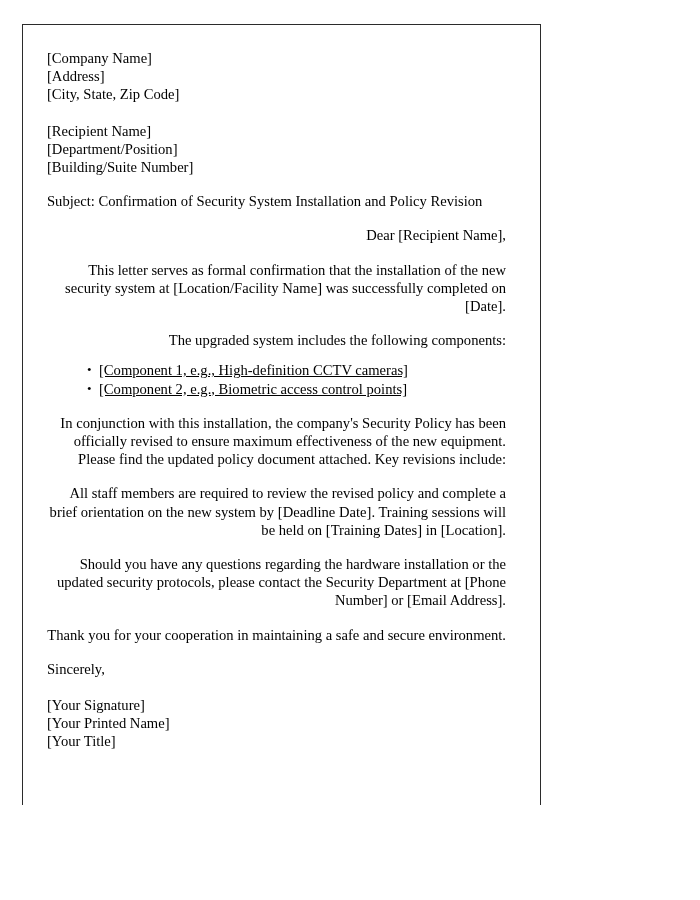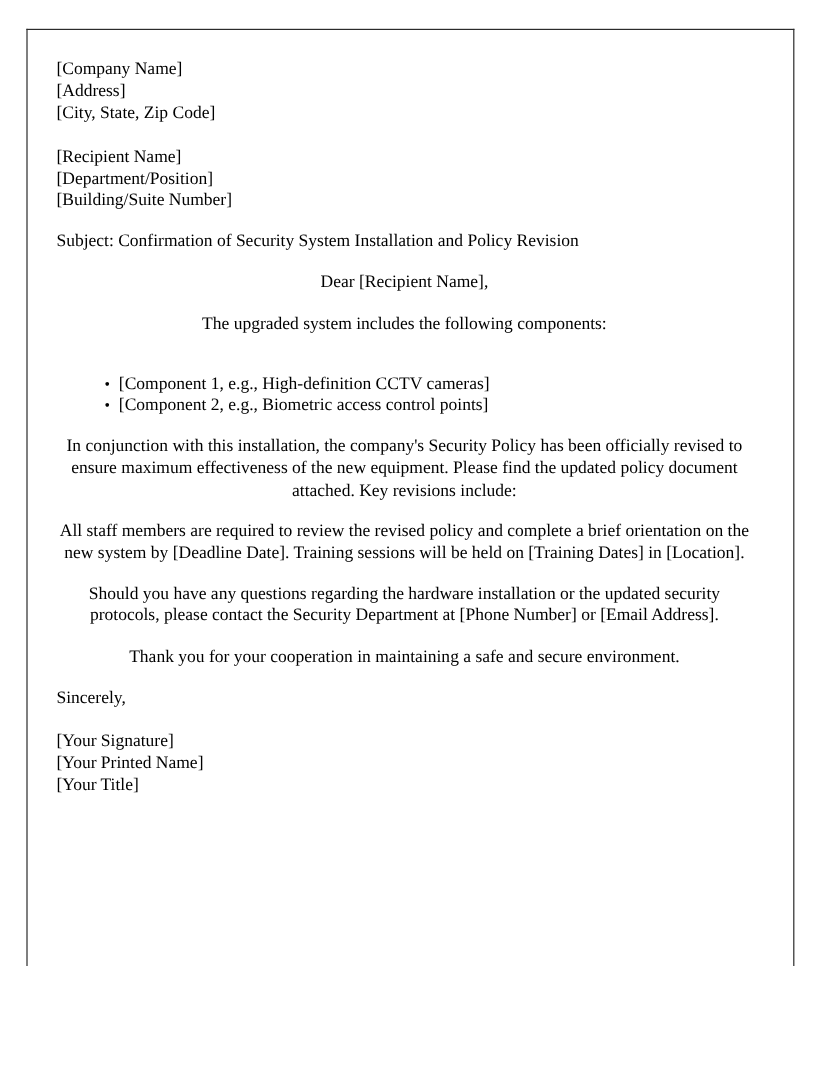--- a/index.html
+++ b/index.html
@@ -13,21 +13,21 @@
     overflow: hidden;
     font-family: "Liberation Serif", "DejaVu Serif", serif;
     color: #000000;
   }
 
   
   .page {
     position: absolute;
     left: 22px;
     top: 24px;
-    width: 640px;          
+    width: 519px;          
     height: 781px;         
     box-sizing: border-box;
     border: 1px solid #2b2b2b;
     border-bottom: none;   
     background: #ffffff;
     overflow: hidden;
   }
 
   .page-inner {
     padding: 24px 34px 0 24px;
@@ -46,27 +46,28 @@
     height: 18px;
   }
 
   .subject {
     font-weight: normal;
     margin: 16px 0 0 0;
   }
 
   p.para {
     margin: 16px 0 0 0;
-    text-align: center;
+    text-align: right;
   }
 
   ul.bullets {
-    margin: 32px 0 0 0;
+    margin: 12px 0 0 0;
     padding: 0 0 0 40px;
     list-style: none;
+    text-decoration: underline;
   }
   ul.bullets li {
     position: relative;
     padding-left: 12px;
     margin: 0;
   }
   ul.bullets li::before {
     content: "\2022";
     position: absolute;
     left: 0;
@@ -102,20 +103,21 @@
     <div class="addr-block">
       <div class="addr-line">[Recipient Name]</div>
       <div class="addr-line">[Department/Position]</div>
       <div class="addr-line">[Building/Suite Number]</div>
     </div>
 
     <div class="subject">Subject: Confirmation of Security System Installation and Policy Revision</div>
 
     <p class="para">Dear [Recipient Name],</p>
 
+    <p class="para">This letter serves as formal confirmation that the installation of the new security system at [Location/Facility Name] was successfully completed on [Date].</p>
 
     <p class="para">The upgraded system includes the following components:</p>
 
     <ul class="bullets">
       <li>[Component 1, e.g., High-definition CCTV cameras]</li>
       <li>[Component 2, e.g., Biometric access control points]</li>
     </ul>
 
     <p class="para">In conjunction with this installation, the company's Security Policy has been officially revised to ensure maximum effectiveness of the new equipment. Please find the updated policy document attached. Key revisions include:</p>
 

